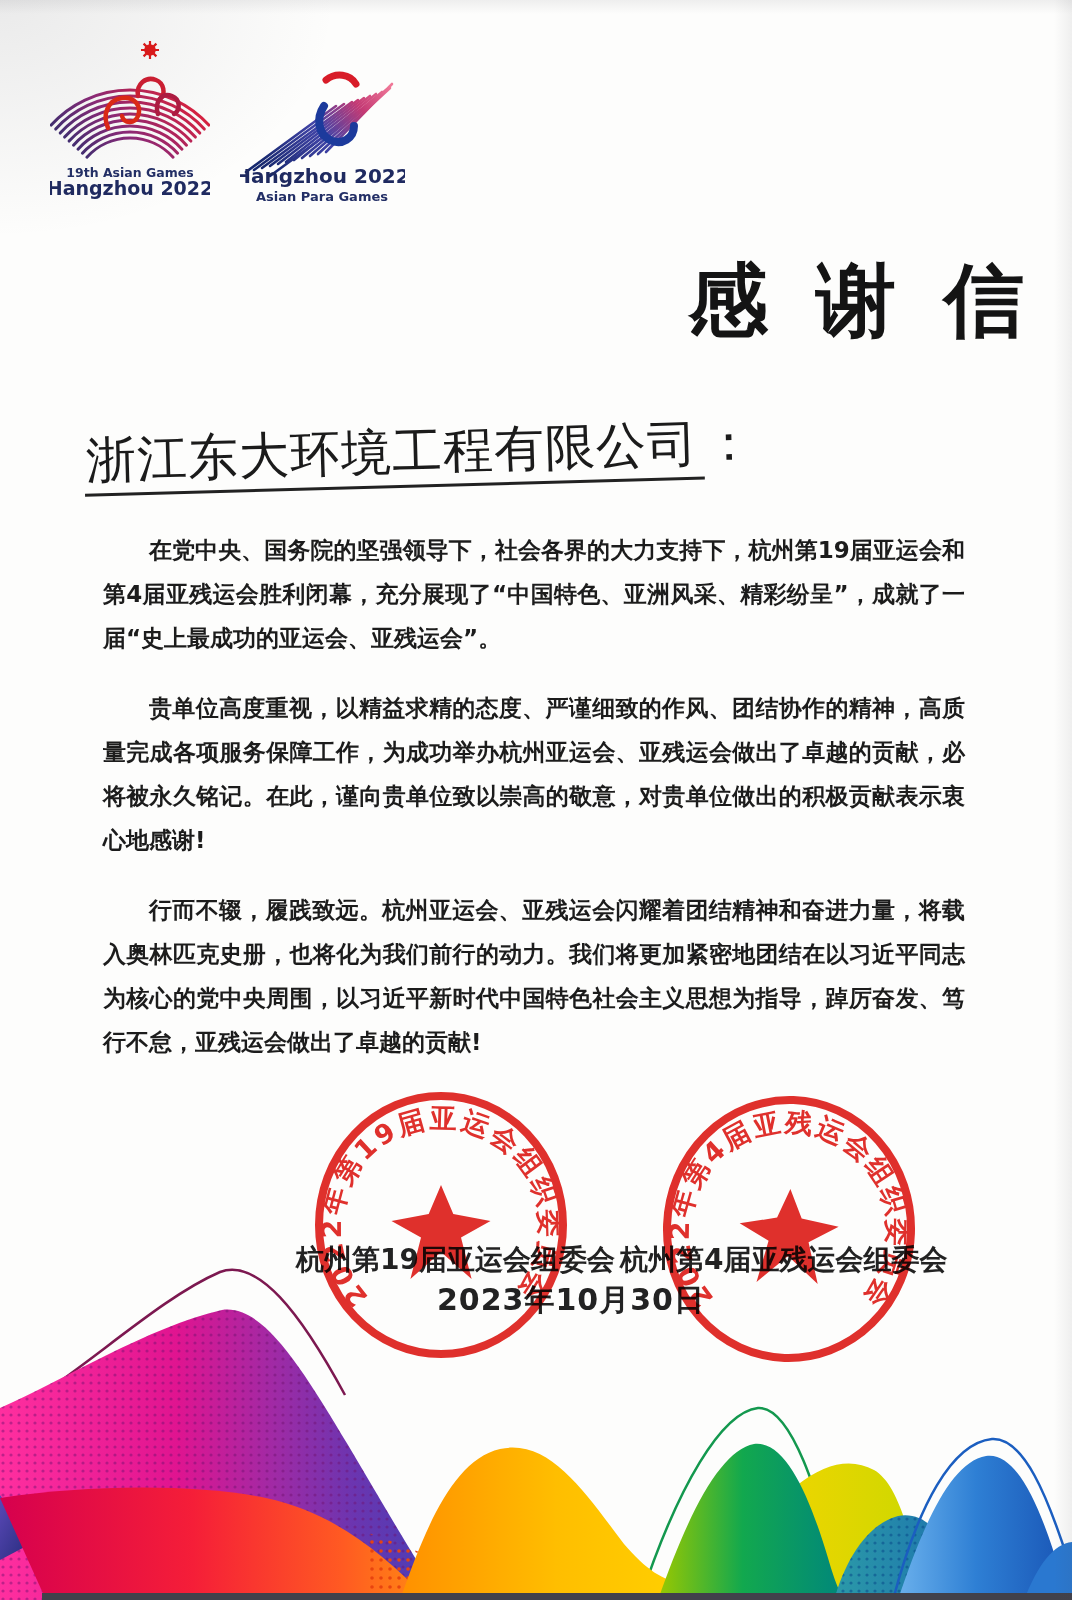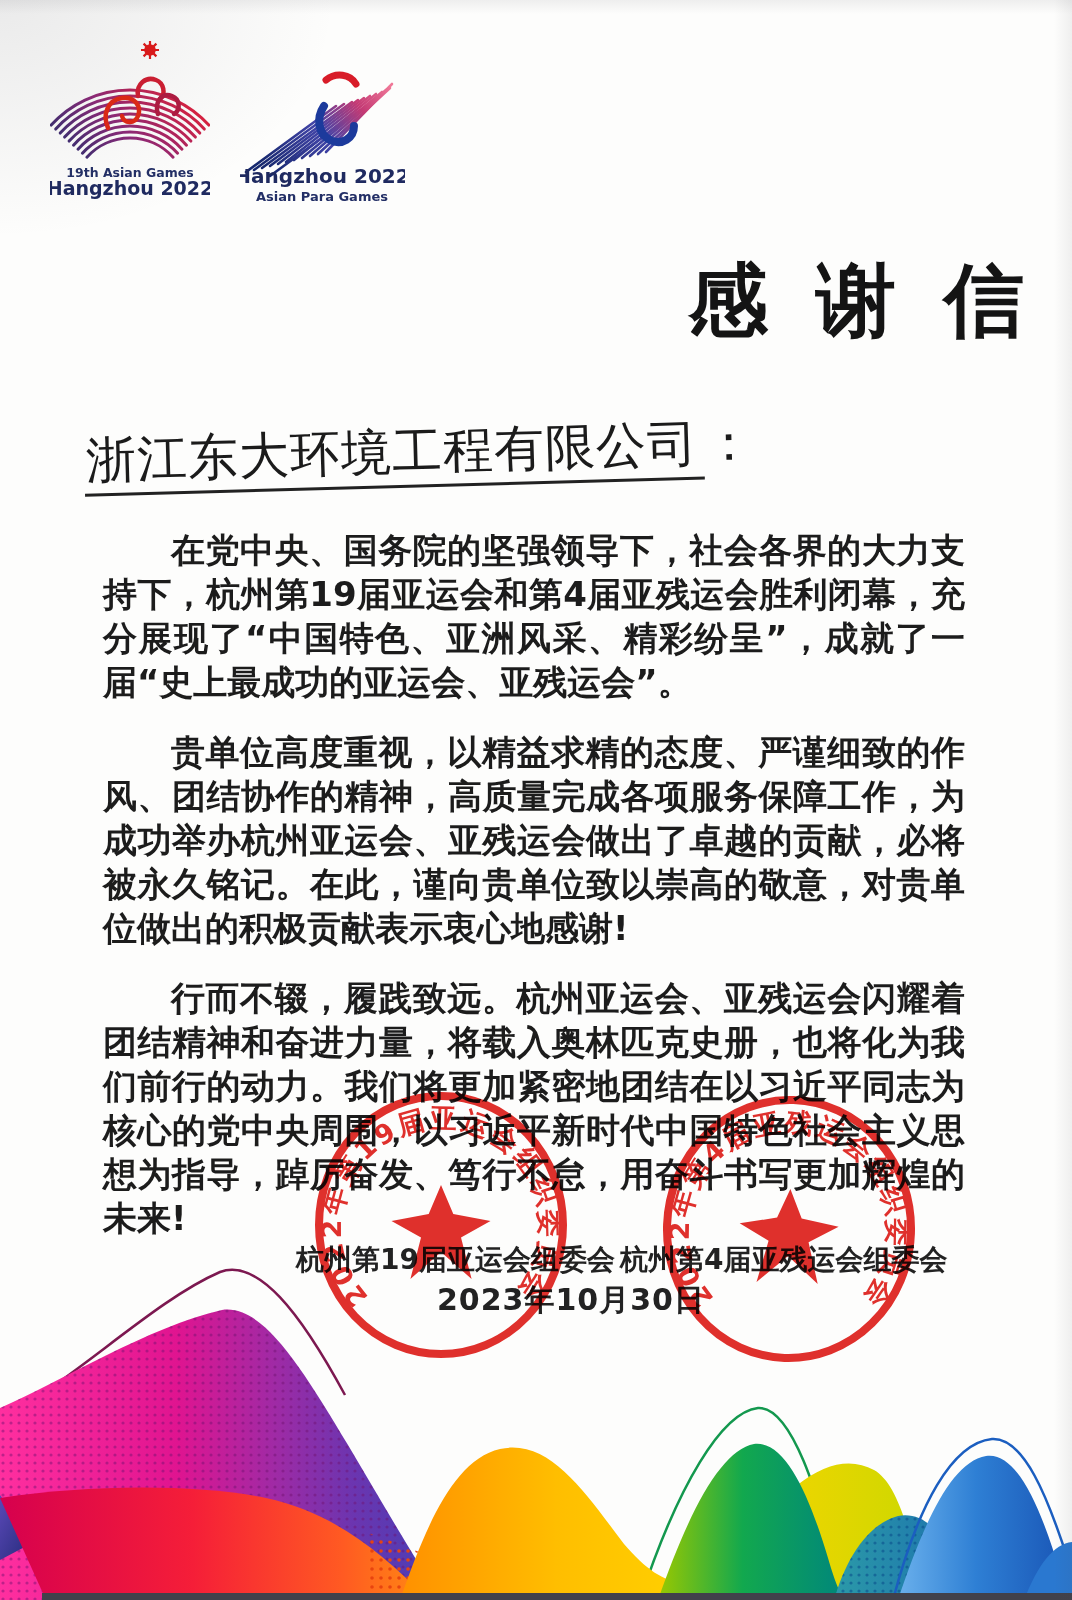--- a/index.html
+++ b/index.html
@@ -30,21 +30,21 @@
   .recipient{
     position:absolute;left:84px;top:420px;width:560px;
     font-family:"DejaVu Sans",cursive;
     font-size:50px;color:#1b1b1b;transform:rotate(-1.6deg);
     white-space:nowrap;
   }
   .recipient .name{border-bottom:3px solid #222;padding:0 6px 4px 2px;letter-spacing:1px;}
 
   .body-text{
     position:absolute;left:103px;top:528px;width:862px;
-    font-size:34px;line-height:44px;color:#1c1c1c;font-weight:600;
+    font-size:23px;line-height:44px;color:#1c1c1c;font-weight:600;
     text-align:justify;
   }
   .body-text p{margin:0 0 26px 0;text-indent:2em;}
 
   .sign-row{position:absolute;left:0;top:1241px;width:100%;height:40px;
     font-size:28px;font-weight:600;color:#222;}
   .sign-left{position:absolute;left:296px;top:0;}
   .sign-right{position:absolute;left:620px;top:0;}
   .date-line{position:absolute;left:0;top:1280px;width:100%;text-align:center;
     font-size:30px;font-weight:600;color:#222;letter-spacing:1px;
@@ -194,21 +194,21 @@
     </svg>
   </div>
 
   <div class="title">感谢信</div>
 
   <div class="recipient"><span class="name">浙江东大环境工程有限公司</span><span>：</span></div>
 
   <div class="body-text">
     <p>在党中央、国务院的坚强领导下，社会各界的大力支持下，杭州第19届亚运会和第4届亚残运会胜利闭幕，充分展现了“中国特色、亚洲风采、精彩纷呈”，成就了一届“史上最成功的亚运会、亚残运会”。</p>
     <p>贵单位高度重视，以精益求精的态度、严谨细致的作风、团结协作的精神，高质量完成各项服务保障工作，为成功举办杭州亚运会、亚残运会做出了卓越的贡献，必将被永久铭记。在此，谨向贵单位致以崇高的敬意，对贵单位做出的积极贡献表示衷心地感谢!</p>
-    <p>行而不辍，履践致远。杭州亚运会、亚残运会闪耀着团结精神和奋进力量，将载入奥林匹克史册，也将化为我们前行的动力。我们将更加紧密地团结在以习近平同志为核心的党中央周围，以习近平新时代中国特色社会主义思想为指导，踔厉奋发、笃行不怠，用奋斗书写更加辉煌的未来!</p>
+    <p>行而不辍，履践致远。杭州亚运会、亚残运会闪耀着团结精神和奋进力量，将载入奥林匹克史册，也将化为我们前行的动力。我们将更加紧密地团结在以习近平同志为核心的党中央周围，以习近平新时代中国特色社会主义思想为指导，踔厉奋发、笃行不怠，亚残运会做出了卓越的贡献!</p>
   </div>
 
   <div class="sign-row">
     <span class="sign-left">杭州第19届亚运会组委会</span>
     <span class="sign-right">杭州第4届亚残运会组委会</span>
   </div>
   <div class="date-line">2023年10月30日</div>
 
   <svg class="seal seal-left" viewBox="-135 -143 270 286">
     <ellipse cx="0" cy="0" rx="122" ry="129" fill="none" stroke="#e02420" stroke-width="8"></ellipse>

